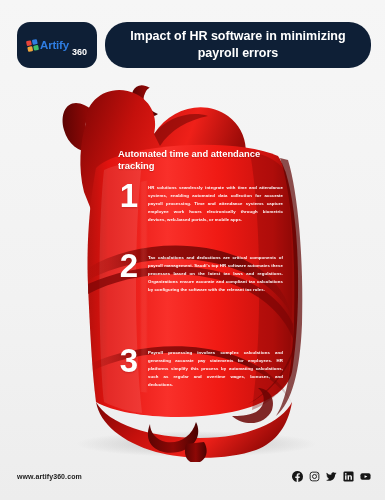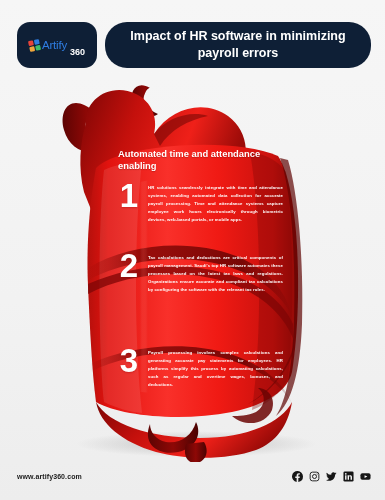--- a/index.html
+++ b/index.html
@@ -17,21 +17,21 @@
     width:80px;height:46px;background:#0e1f36;border-radius:13px;
     display:flex;align-items:center;justify-content:center;flex:none;
   }
   .logo-inner{display:flex;align-items:center;gap:2px;}
   .logo-mark{width:11px;height:11px;position:relative;flex:none;transform:rotate(-12deg);}
   .logo-mark i{position:absolute;width:5px;height:5px;border-radius:1px;}
   .logo-mark i:nth-child(1){left:0;top:0;background:#e8443a;}
   .logo-mark i:nth-child(2){right:0;top:0;background:#2f7de1;}
   .logo-mark i:nth-child(3){left:0;bottom:0;background:#f0a63c;}
   .logo-mark i:nth-child(4){right:0;bottom:0;background:#3fbf6a;}
-  .logo-t1{color:#2f7de1;font-size:11.5px;font-weight:normal;letter-spacing:-.2px;}
+  .logo-t1{color:#2f7de1;font-size:11.5px;font-weight:bold;letter-spacing:-.2px;}
   .logo-t2{color:#ffffff;font-size:9px;font-weight:bold;margin-left:1px;margin-top:13px;}
 
   .title-box{
     flex:1;background:#0e1f36;border-radius:22px;
     display:flex;align-items:center;justify-content:center;text-align:center;
     padding:0 16px;box-sizing:border-box;
   }
   .title-box h1{
     margin:0;color:#ffffff;font-size:12.5px;line-height:1.35;font-weight:bold;
   }
@@ -178,21 +178,21 @@
                C266,322 266,334 256,340 C248,344 238,344 232,344 Z" fill="#6b0504" opacity=".85"></path>
 
       <path d="M186,372 C182,386 190,394 200,390 C208,386 208,376 204,370 Z" fill="url(#gDark)"></path>
 
       <path d="M140,110 C150,160 150,260 142,320" stroke="url(#gShine)" stroke-width="16" fill="none" opacity=".5"></path>
     </svg>
   </div>
 
   <div class="blocks">
     <div class="block b1">
-      <h2>Automated time and attendance enabling</h2>
+      <h2>Automated time and attendance tracking</h2>
       <div class="row">
         <div class="num">1</div>
         <p class="body-txt">HR solutions seamlessly integrate with time and attendance systems, enabling automated data collection for accurate payroll processing. Time and attendance systems capture employee work hours electronically through biometric devices, web-based portals, or mobile apps.</p>
       </div>
     </div>
 
     <div class="block b2">
       <div class="row">
         <div class="num">2</div>
         <p class="body-txt">Tax calculations and deductions are critical components of payroll management. Saudi's top HR software automates these processes based on the latest tax laws and regulations. Organizations ensure accurate and compliant tax calculations by configuring the software with the relevant tax rules.</p>

